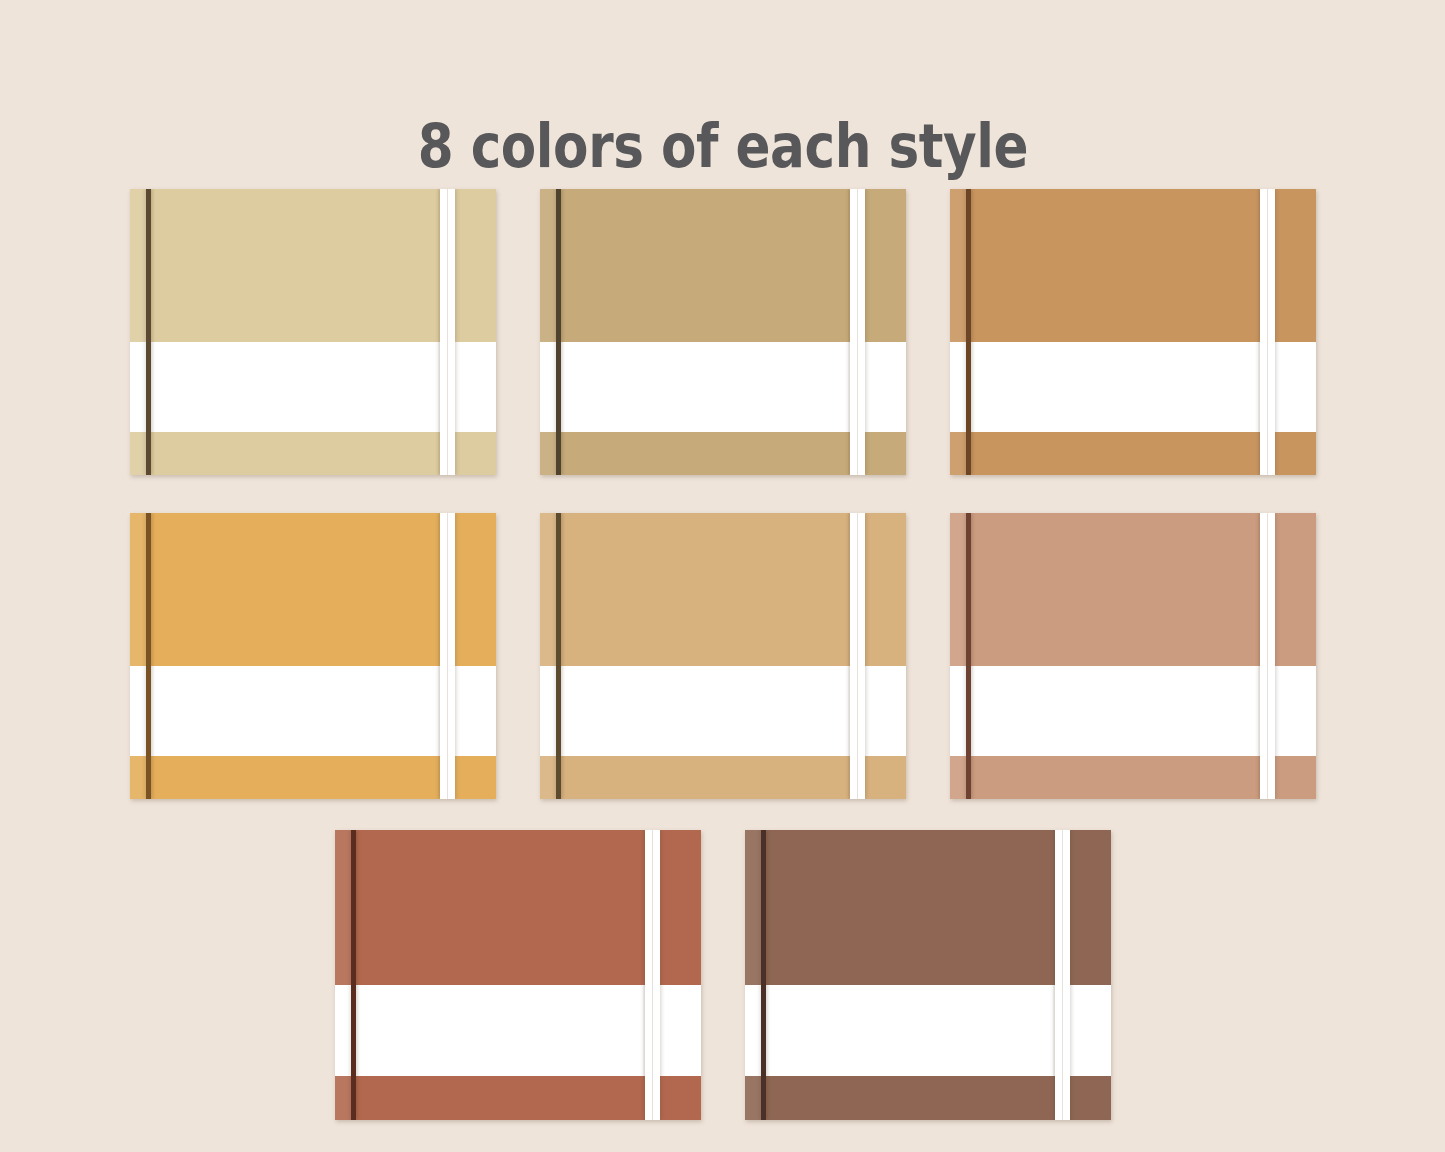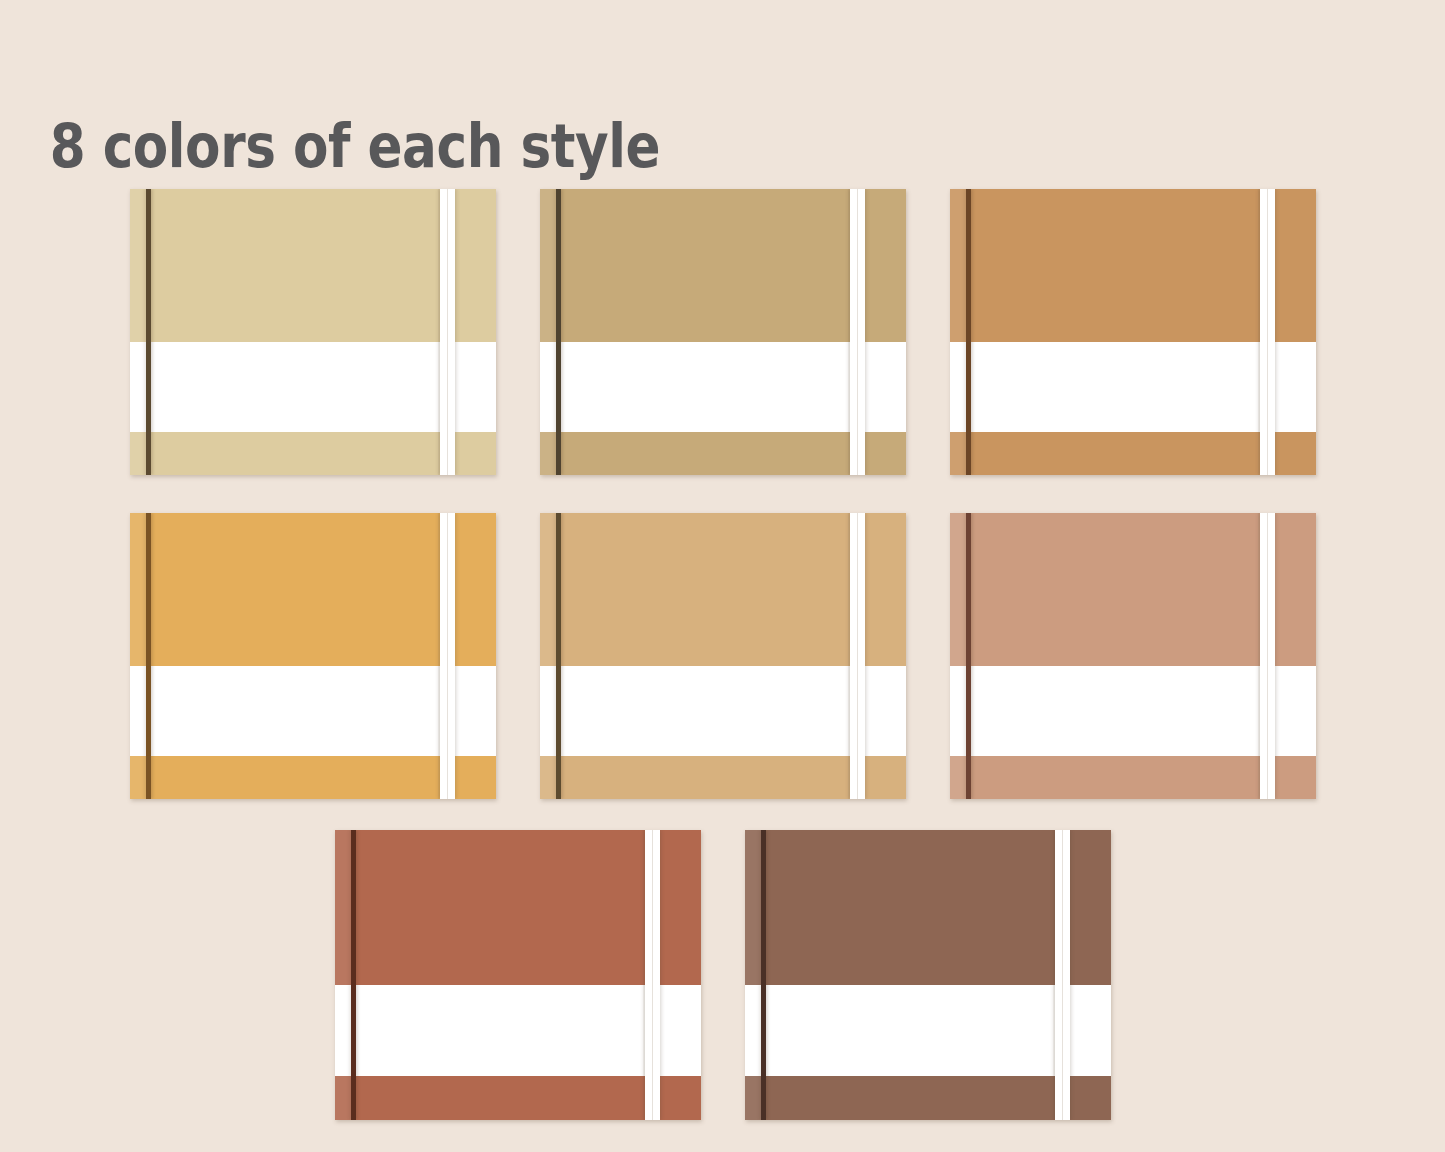--- a/index.html
+++ b/index.html
@@ -21,20 +21,21 @@
     height: 1152px;
     background: #efe4da;
   }
 
   
   .title-area {
     position: absolute;
     left: 0;
     top: 76px;
     width: 1445px;
+    text-align: center;
   }
   .page-title {
     display: inline-block;
     font-family: "DejaVu Sans", "Liberation Sans", sans-serif;
     font-size: 60px;
     font-weight: 700;
     letter-spacing: -0.5px;
     color: #58585a;
     line-height: 1;
     transform: scaleX(0.86);

